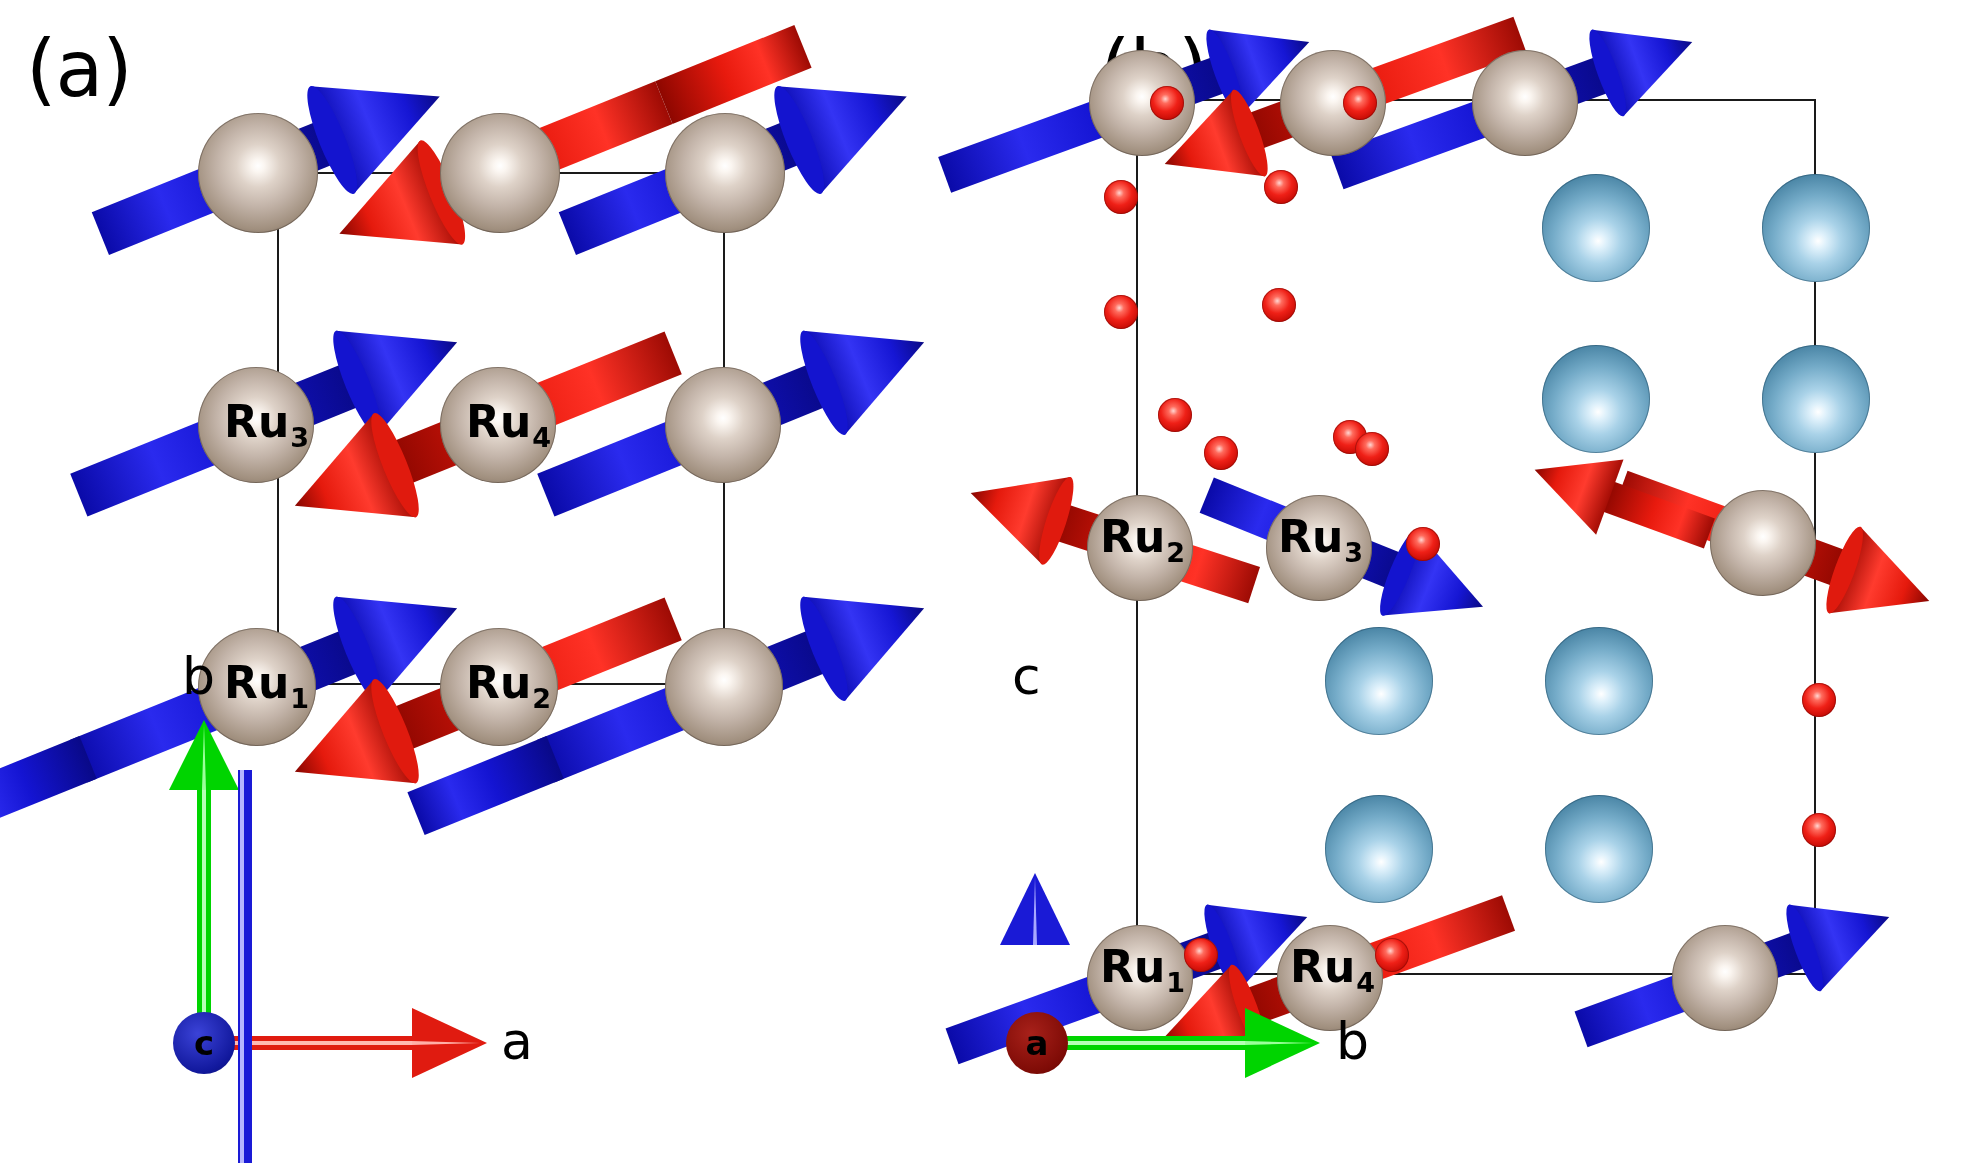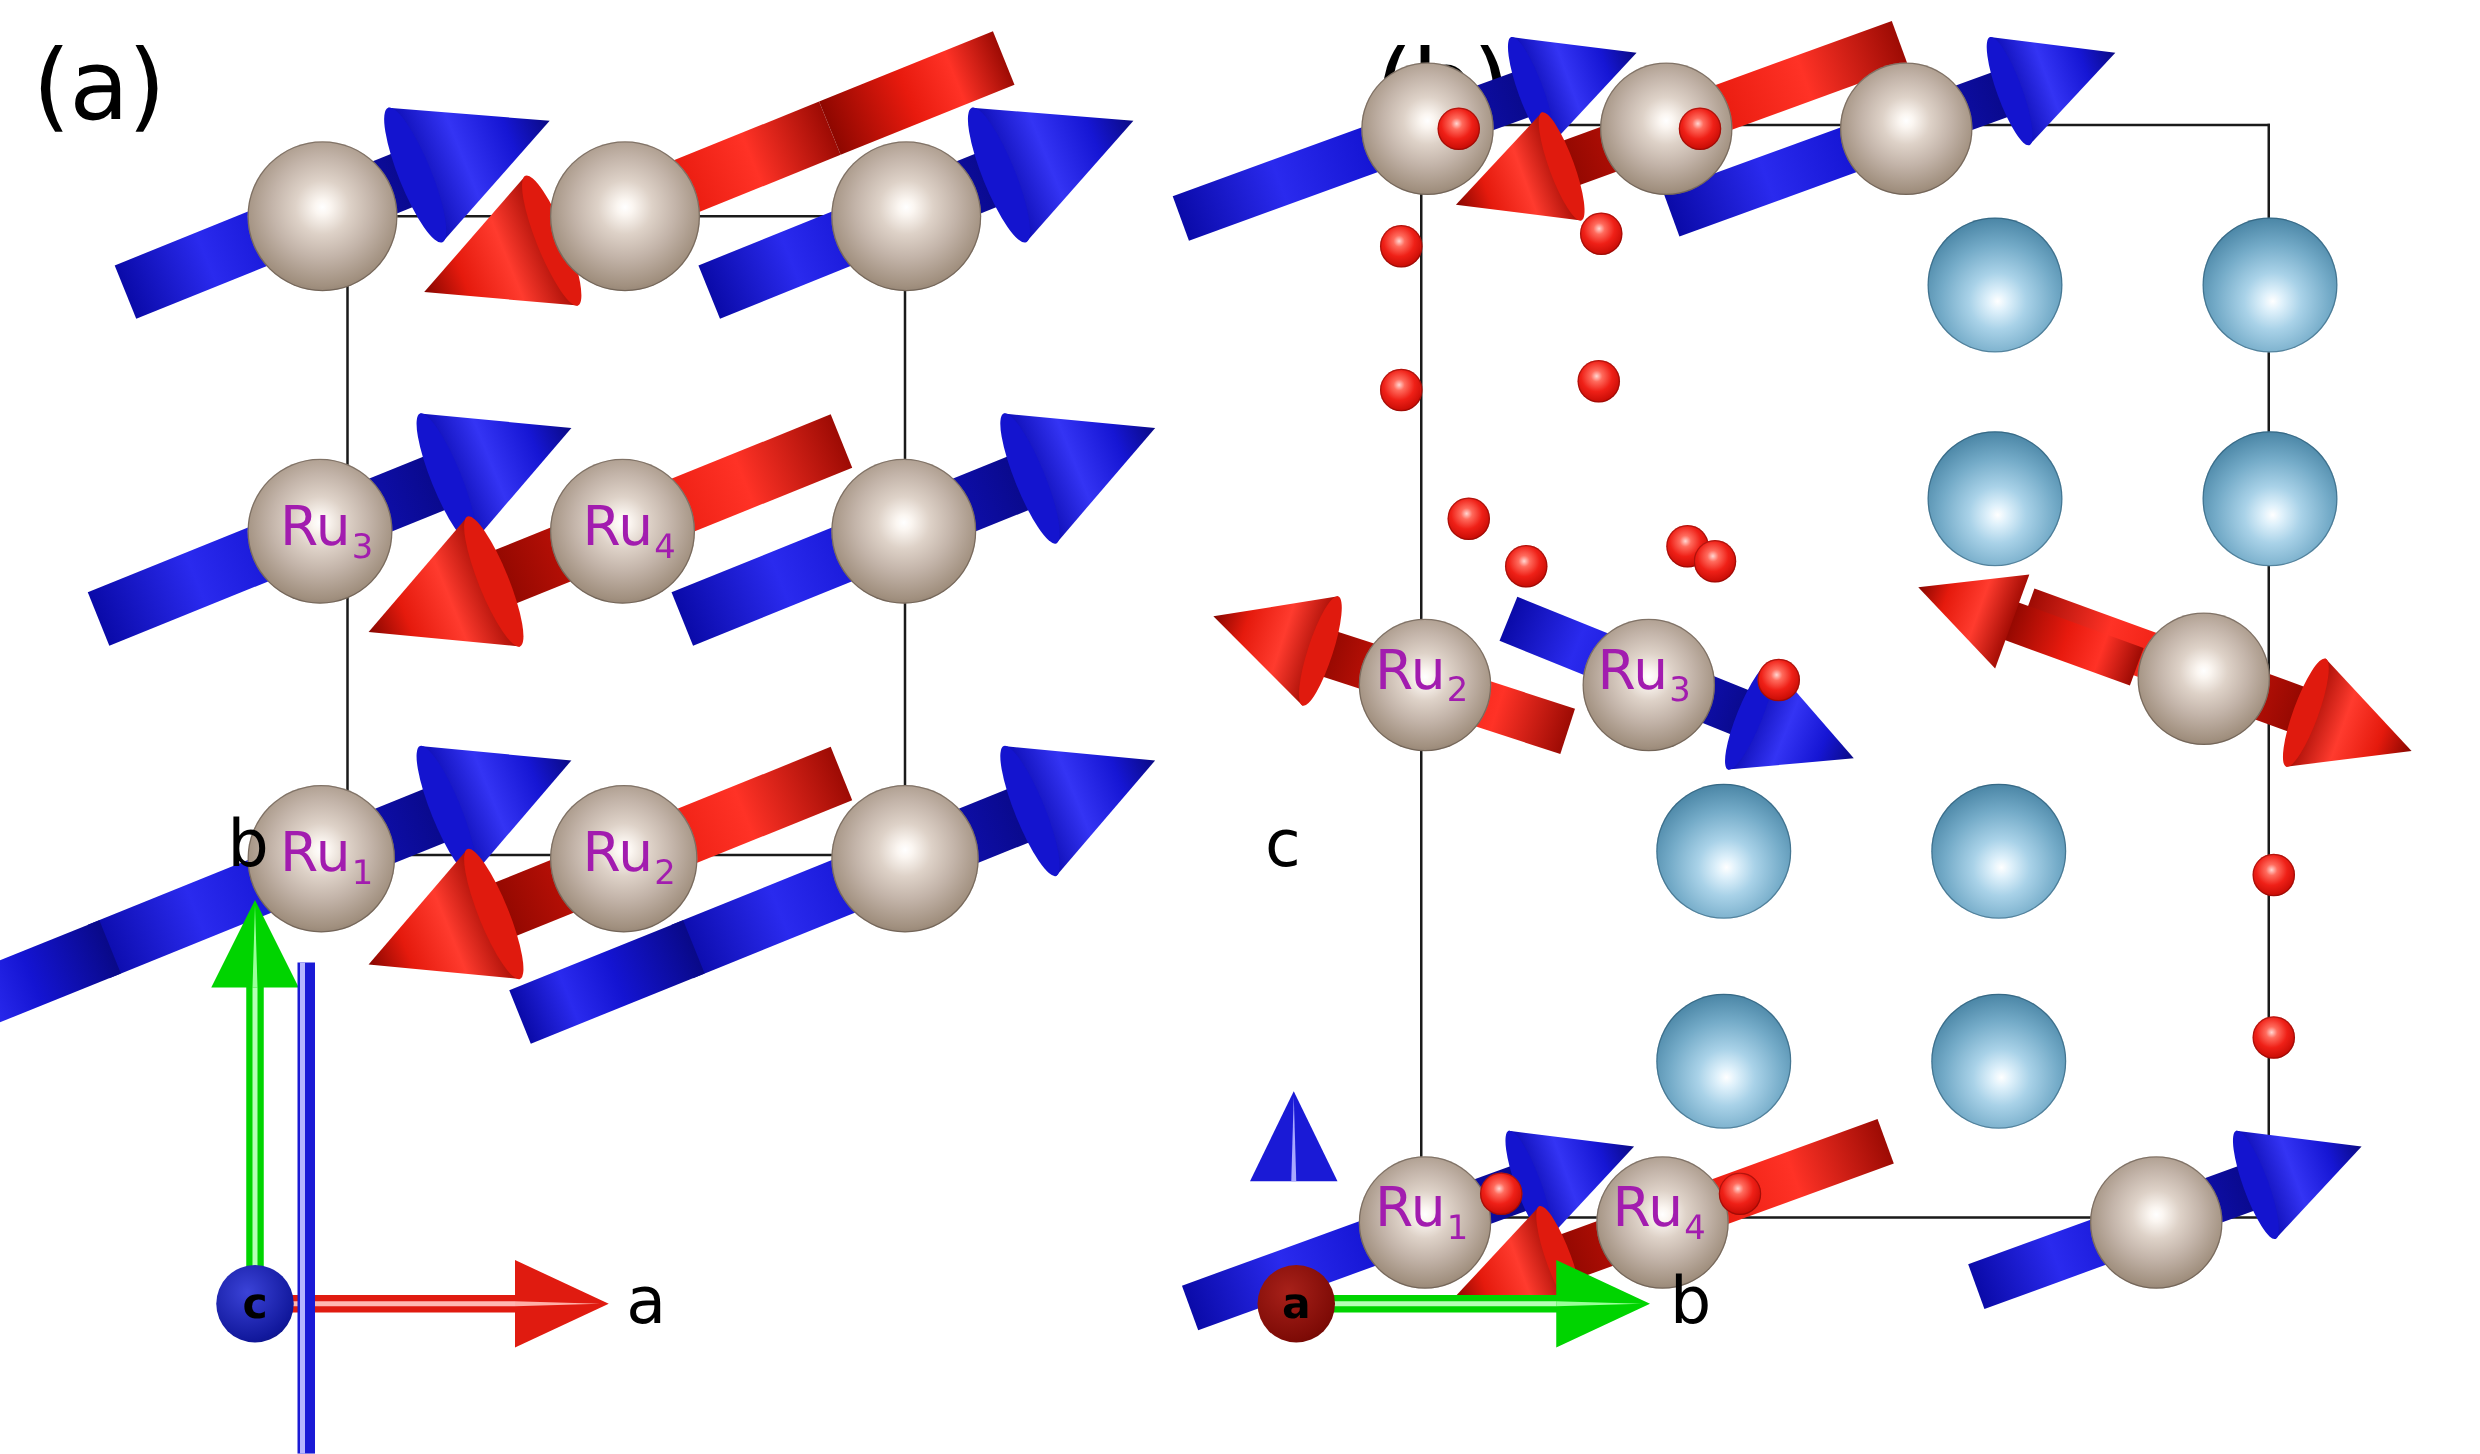--- a/index.html
+++ b/index.html
@@ -30,22 +30,22 @@
     box-shadow:0 0 0 1px rgba(120,10,5,.5) inset;
   }
   .atom-ca{
     background:
       radial-gradient(circle at 52% 62%, #ffffff 0%, #dff1fb 9%, #a9d2e8 26%,
                       #74abc8 52%, #4b86a6 76%, #2f637f 100%);
     box-shadow:0 0 0 1px rgba(30,70,95,.45) inset;
   }
 
   
-  .atom-label{position:absolute;color:#a21caf;font-size:44px;line-height:1;
-              white-space:nowrap;pointer-events:none;}
+  .atom-label{position:absolute;color:#000000;font-size:44px;line-height:1;
+              white-space:nowrap;pointer-events:none;font-weight:bold;}
   .atom-label sub{font-size:27px;line-height:1;vertical-align:baseline;
                   position:relative;top:10px;left:1px;}
 
   
   .arrowlayer{position:absolute;left:0;top:0;width:1984px;height:1163px;
               pointer-events:none;}
 
   
   .axis-label{position:absolute;color:#000;font-size:52px;font-weight:500;
               line-height:1;}

